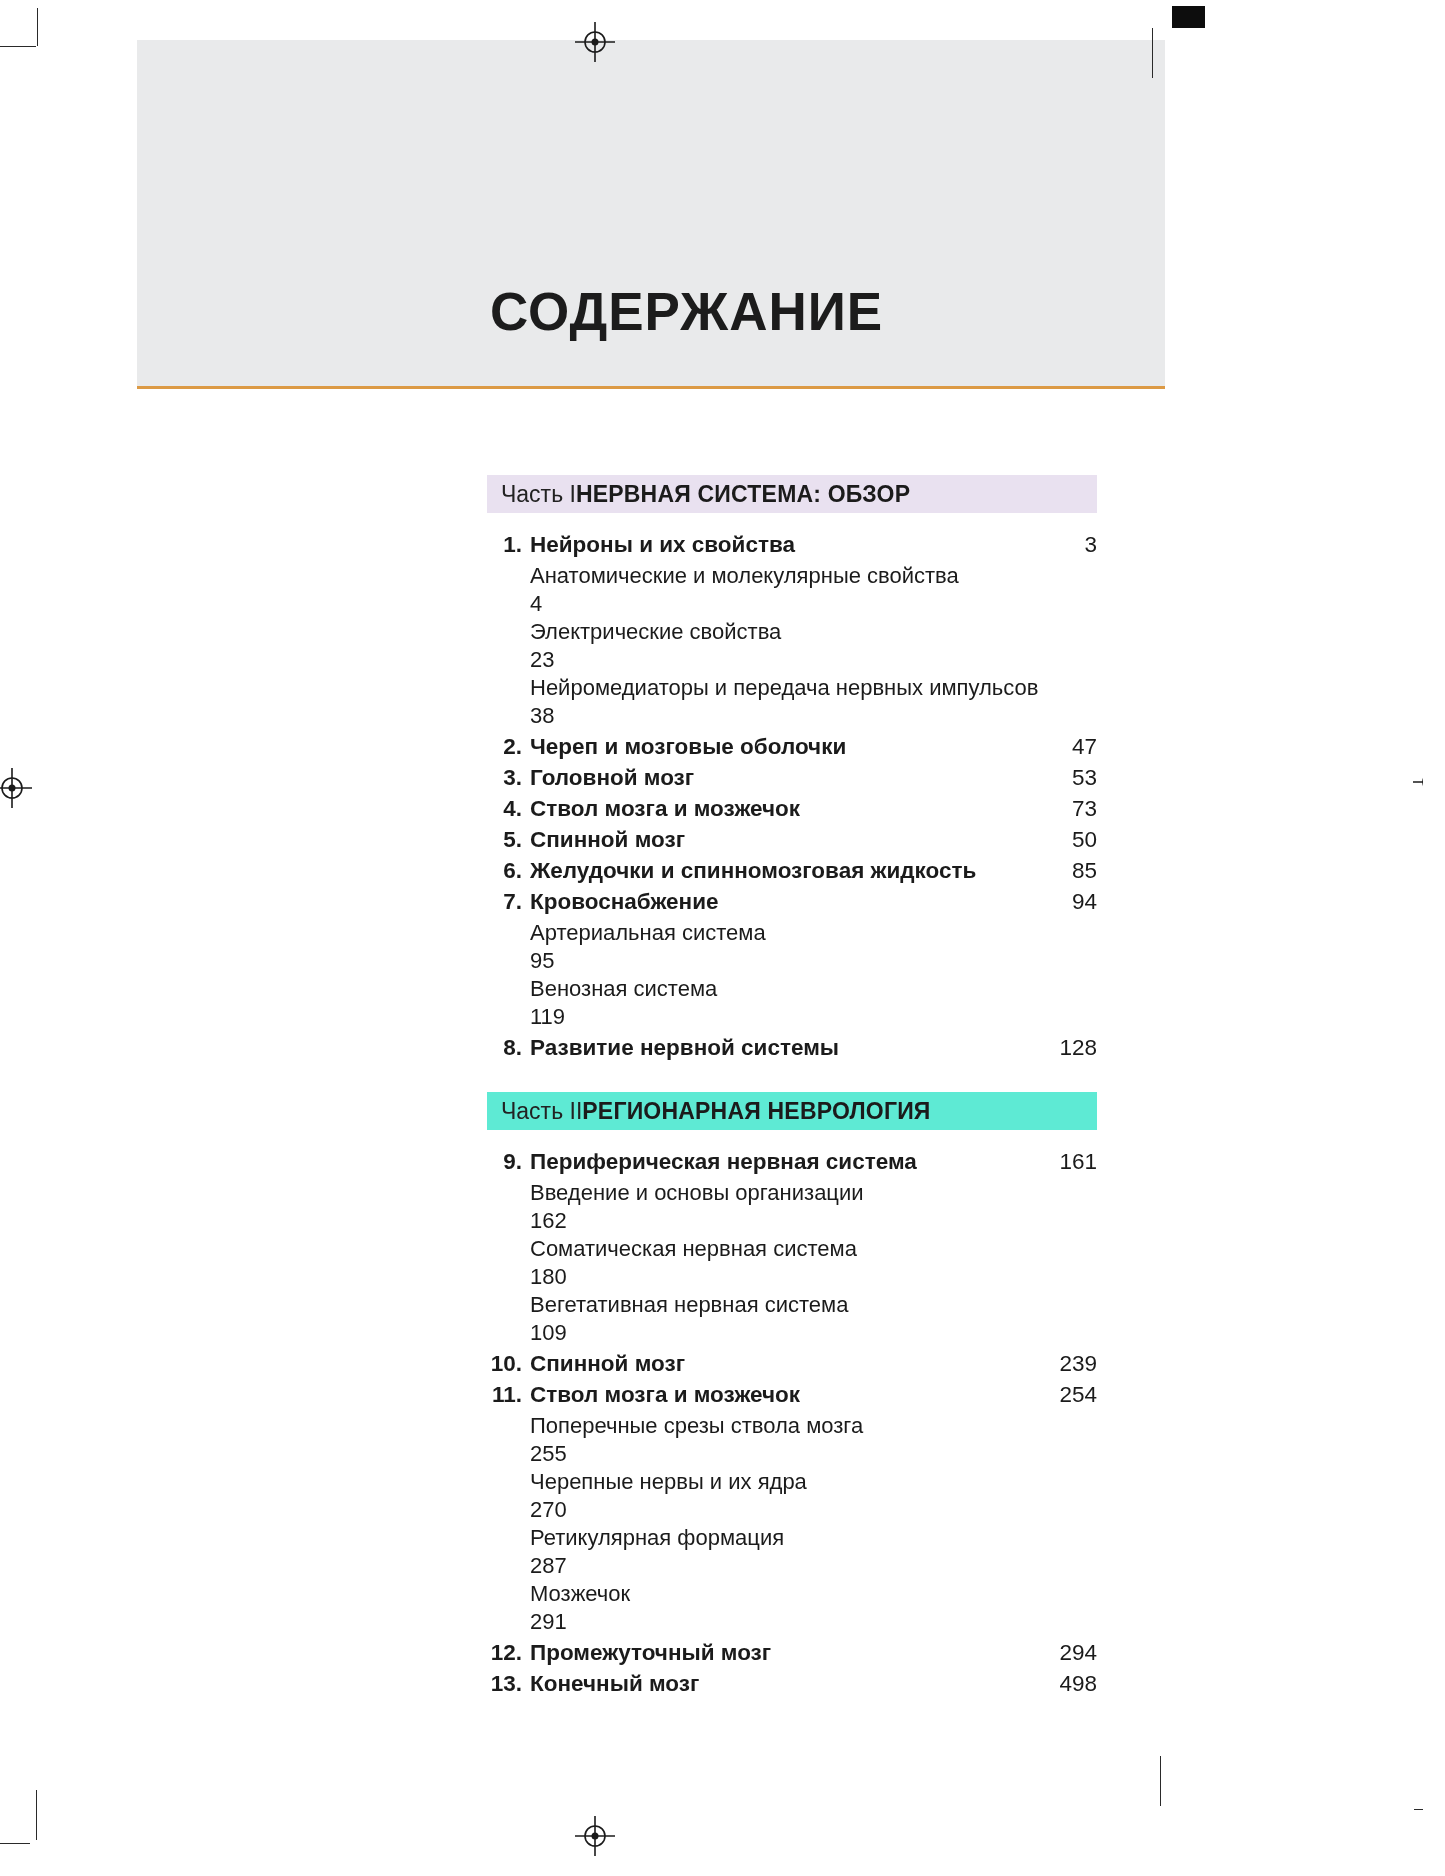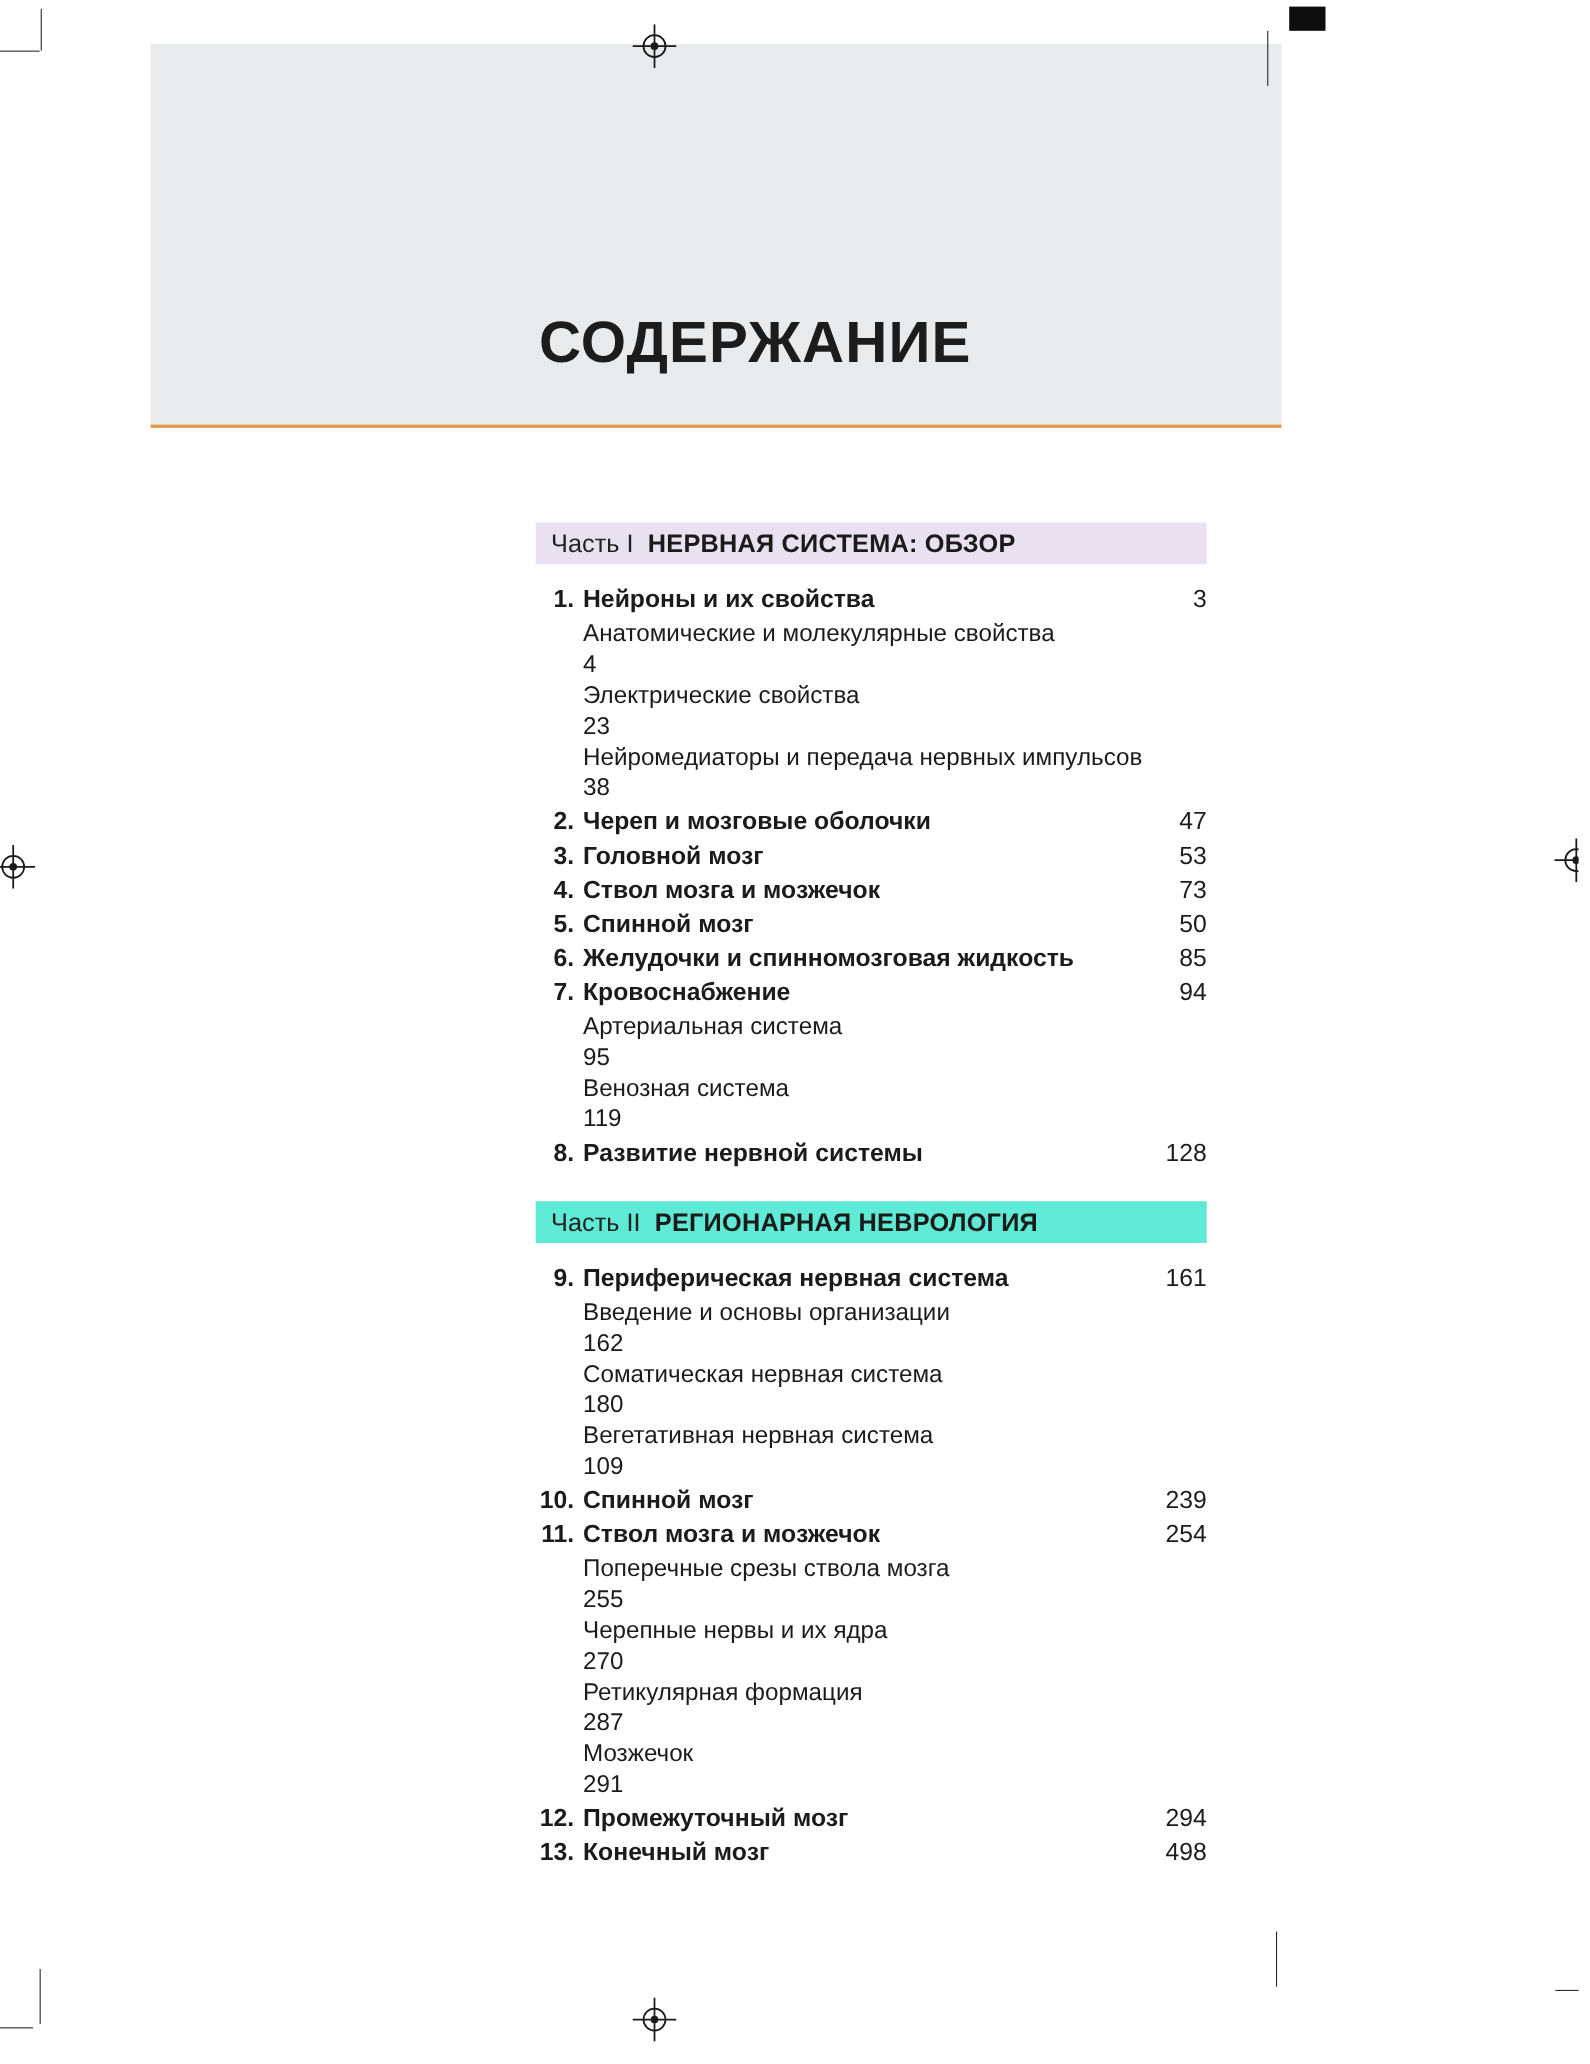--- a/index.html
+++ b/index.html
@@ -1,21 +1,21 @@
 <!DOCTYPE html>
 <html><head>
 <meta charset="utf-8">
 <style>
   html,body{margin:0;padding:0;}
   body{
     width:1445px;height:1876px;background:#ffffff;
     font-family:"Liberation Sans", sans-serif;
     color:#1b1b1b;
   }
-  .page{position:relative;width:1423px;height:1876px;overflow:hidden;background:#fff;padding-left:12px;}
+  .page{position:relative;width:1423px;height:1876px;overflow:hidden;background:#fff;}
 
   
   .header-block{
     position:absolute;left:137px;top:40px;width:1028px;height:346px;
     background:#e9eaeb;
   }
   .page-title{
     position:absolute;left:353px;bottom:44px;
     font-size:53px;font-weight:bold;letter-spacing:1px;color:#1c1c1c;
   }
@@ -25,21 +25,21 @@
   }
 
   
   .toc{position:absolute;left:487px;top:475px;width:610px;}
   .part-section{margin-top:30px;}
   .part-section:first-child{margin-top:0;}
   .part-banner{
     display:flex;align-items:center;height:38px;padding-left:14px;
     font-size:23px;
   }
-  .part-label{margin-right:13px;color:#222;}
+  .part-label{color:#222;}
   .part-title{font-weight:bold;letter-spacing:0.2px;}
   .entries{margin-top:18px;}
   .entry{display:flex;align-items:baseline;line-height:28px;font-size:22px;}
   .entry.chapter{margin:3px 0;font-weight:bold;font-size:22.5px;}
   .entry .num{width:35px;text-align:right;margin-right:8px;flex:0 0 auto;}
   .entry.sub{padding-left:43px;font-weight:normal;flex-direction:column;}
   .entry .etitle{flex:1 1 auto;padding-right:10px;}
   .entry .pageno{flex:0 0 auto;text-align:right;font-weight:normal;}
 
   

